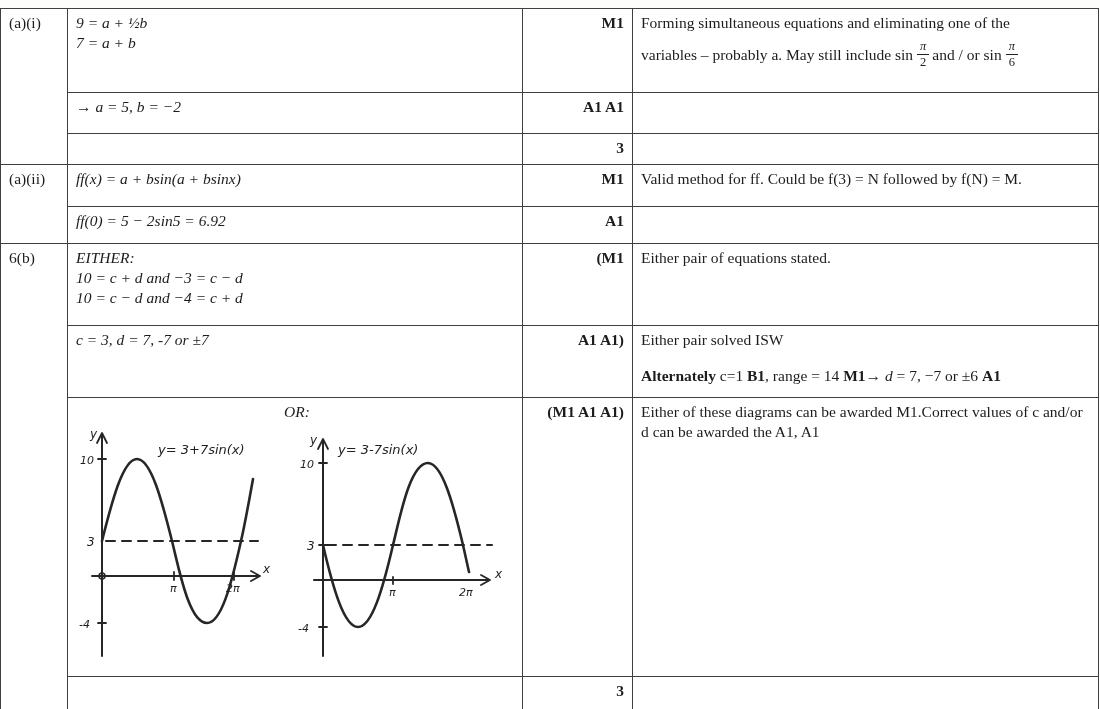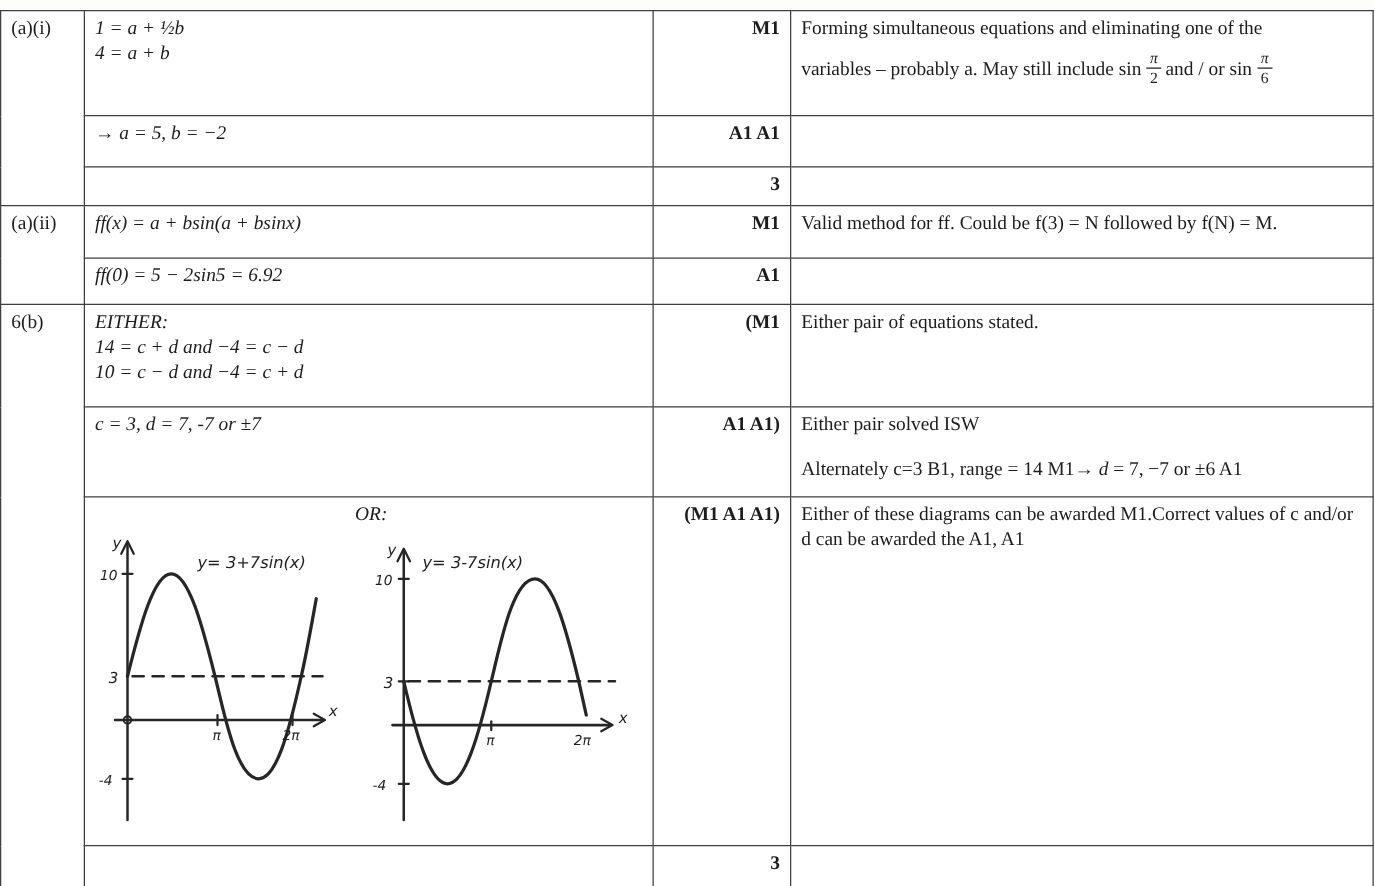--- a/index.html
+++ b/index.html
@@ -35,21 +35,21 @@
   td.cmt { padding-left:10px; padding-top:7px; padding-right:8px; }
   .cm-line2 { margin-top:7px; }
   .frac {
     display:inline-block; vertical-align:middle;
     text-align:center; font-size:12.5px; line-height:1.05;
     margin:0 3px 4px 4px;
   }
   .frac .num { display:block; border-bottom:1px solid #222; padding:0 3px 1px; font-style:italic; }
   .frac .den { display:block; padding-top:1px; }
   .gap-top { margin-top:16px; }
-  .b { font-weight:normal; }
+  .b { font-weight:bold; }
   .i { font-style:italic; }
   td.graphcell { position:relative; }
   .or-label { font-style:italic; padding-left:4px;text-align:center; }
   svg.graph { position:absolute; overflow:visible; }
   svg.graph path, svg.graph line, svg.graph circle, svg.graph polyline {
     stroke:#262626; fill:none; stroke-linecap:round; stroke-linejoin:round;
   }
   svg.graph text {
     font-family:"DejaVu Sans", sans-serif;
     font-style:italic; fill:#1f1f1f; stroke:none;
@@ -69,22 +69,22 @@
         <col style="width:110px">
         <col style="width:466px">
   </colgroup>
 
   <tbody>
         <tr style="height:84px">
     <td class="qlab" rowspan="3">
       <span>(a)(i)</span>
     </td>
     <td class="work">
-      <div class="wl">1 = a + ½b</div>
-      <div class="wl">4 = a + b</div>
+      <div class="wl">9 = a + ½b</div>
+      <div class="wl">7 = a + b</div>
     </td>
     <td class="marks">
       <span>M1</span>
     </td>
     <td class="cmt">
       <div>Forming simultaneous equations and eliminating one of the</div>
       <div class="cm-line2">
         <span>variables – probably a. May still include sin</span><span class="frac"><span class="num">π</span><span class="den">2</span></span><span>and / or sin</span><span class="frac"><span class="num">π</span><span class="den">6</span></span>
       </div>
     </td>
@@ -129,41 +129,41 @@
     </td>
     <td class="cmt"></td>
   </tr>
 
   <tr style="height:82px">
     <td class="qlab" rowspan="4">
       <span>6(b)</span>
     </td>
     <td class="work">
       <div class="wl">EITHER:</div>
-      <div class="wl">14 = c + d and −4 = c − d</div>
+      <div class="wl">10 = c + d and −3 = c − d</div>
       <div class="wl">10 =  c − d  and  −4 = c + d</div>
     </td>
     <td class="marks">
       <span>(M1</span>
     </td>
     <td class="cmt">
       <div>Either pair of equations stated.</div>
     </td>
   </tr>
   <tr style="height:72px">
     <td class="work">
       <div class="wl">c = 3, d = 7, -7 or ±7</div>
     </td>
     <td class="marks">
       <span>A1 A1)</span>
     </td>
     <td class="cmt">
       <div>Either pair solved ISW</div>
       <div class="gap-top">
-        <span class="b">Alternately</span><span>  c=3 </span><span class="b">B1</span><span>, range = 14 </span><span class="b">M1</span><span>→ </span><span class="i">d</span><span> = 7, −7 or ±6 </span><span class="b">A1</span>
+        <span class="b">Alternately</span><span>  c=1 </span><span class="b">B1</span><span>, range = 14 </span><span class="b">M1</span><span>→ </span><span class="i">d</span><span> = 7, −7 or ±6 </span><span class="b">A1</span>
       </div>
     </td>
   </tr>
   <tr style="height:279px">
     <td class="work graphcell">
       <div class="or-label">OR:</div>
 
       <svg class="graph" style="left:6px; top:26px;" width="200" height="240" viewBox="0 0 200 240">
         <path d="M28,10 L28,232" stroke-width="2"></path>
         <path d="M23,19 L28,9 L33,19" stroke-width="1.8"></path>

